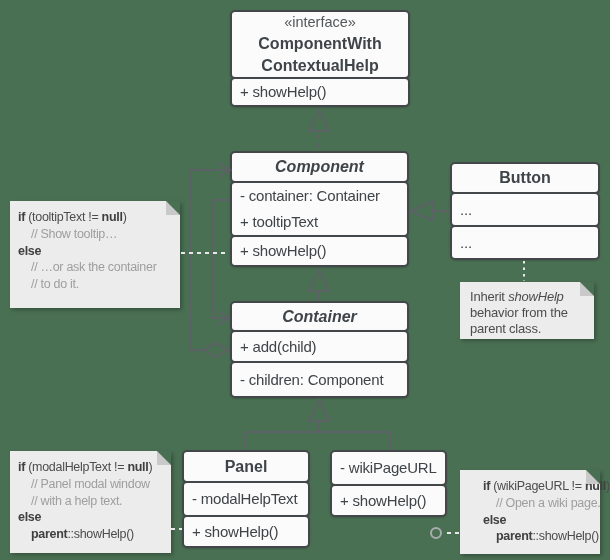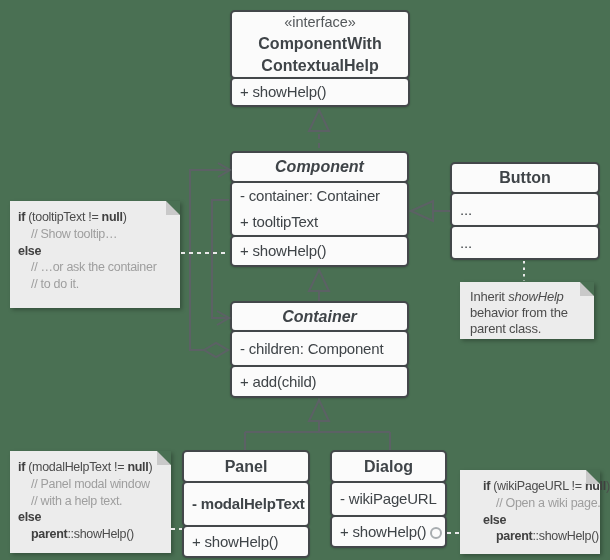--- a/index.html
+++ b/index.html
@@ -86,44 +86,41 @@
     </div>
     <div class="sec mem" style="height:35px;">
       <div class="line">...</div>
     </div>
   </div>
 
   <div class="cls abstract" style="left:230px;top:301px;width:179px;">
     <div class="sec title" style="height:31px;">
       <div class="title-text">Container</div>
     </div>
+    <div class="sec mem" style="height:33px;">
+      <div class="line">+ add(child)</div>
+    </div>
     <div class="sec mem" style="height:37px;">
       <div class="line">- children: Component</div>
-    </div>
-    <div class="sec mem" style="height:33px;">
-      <div class="line">+ add(child)</div>
     </div>
   </div>
 
   <div class="cls" style="left:182px;top:450px;width:128px;">
     <div class="sec title" style="height:33px;">
       <div class="title-text">Panel</div>
     </div>
-    <div class="sec mem" style="height:46px;font-weight:bold;">
+    <div class="sec mem" style="height:36px;">
       <div class="line">- modalHelpText</div>
     </div>
     <div class="sec mem" style="height:33px;">
       <div class="line">+ showHelp()</div>
     </div>
   </div>
 
   <div class="cls" style="left:330px;top:450px;width:117px;">
-    <div class="sec title" style="height:33px;">
-      <div class="title-text">Dialog</div>
-    </div>
     <div class="sec mem" style="height:36px;">
       <div class="line">- wikiPageURL</div>
     </div>
     <div class="sec mem" style="height:33px;">
       <div class="line">+ showHelp()</div>
     </div>
   </div>
 
   <div class="note" style="left:10px;top:201px;width:170px;height:107px;">
     <div class="fold"></div>

